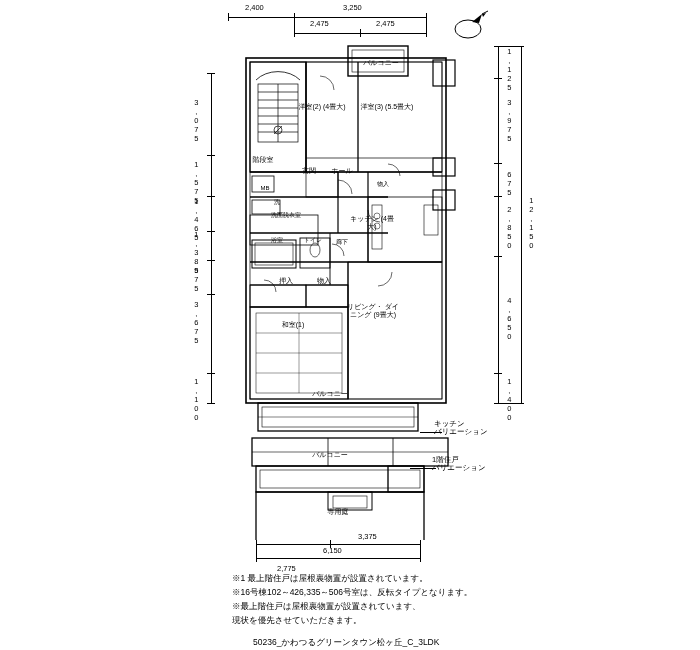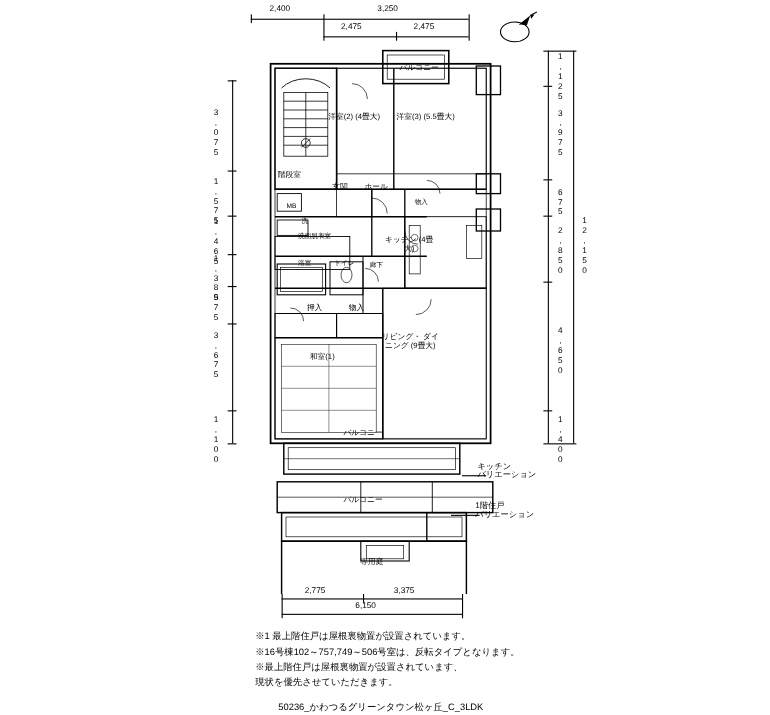--- a/index.html
+++ b/index.html
@@ -235,24 +235,24 @@
   <div class="abs txt" style="left:432px;top:456px;font-size:7.5px;">1階住戸
 バリエーション</div>
 
   <div class="abs dimline" style="left:256px;top:544px;width:74px;"></div>
   <div class="abs dimline" style="left:330px;top:544px;width:90px;"></div>
   <div class="abs dimline" style="left:256px;top:558px;width:164px;"></div>
   <div class="abs dimlinev" style="left:256px;top:540px;height:22px;"></div>
   <div class="abs dimlinev" style="left:330px;top:540px;height:8px;"></div>
   <div class="abs dimlinev" style="left:420px;top:540px;height:22px;"></div>
 
-  <div class="abs txt dim" style="left:277px;top:533px;">2,775</div>
+  <div class="abs txt dim" style="left:277px;top:565px;">2,775</div>
   <div class="abs txt dim" style="left:358px;top:533px;">3,375</div>
   <div class="abs txt dim" style="left:323px;top:547px;">6,150</div>
 
   <div class="abs notes" style="left:232px;top:572px;">※1 最上階住戸は屋根裏物置が設置されています。</div>
-  <div class="abs notes" style="left:232px;top:586px;">※16号棟102～757,749～506号室は、反転タイプとなります。</div>
+  <div class="abs notes" style="left:232px;top:586px;">※16号棟102～426,335～506号室は、反転タイプとなります。</div>
   <div class="abs notes" style="left:232px;top:600px;">※最上階住戸は屋根裏物置が設置されています、</div>
   <div class="abs notes" style="left:232px;top:614px;">  現状を優先させていただきます。</div>
 
   <div class="abs caption" style="left:253px;top:637px;">50236_かわつるグリーンタウン松ヶ丘_C_3LDK</div>
 
 </div>
 
 </body></html>

